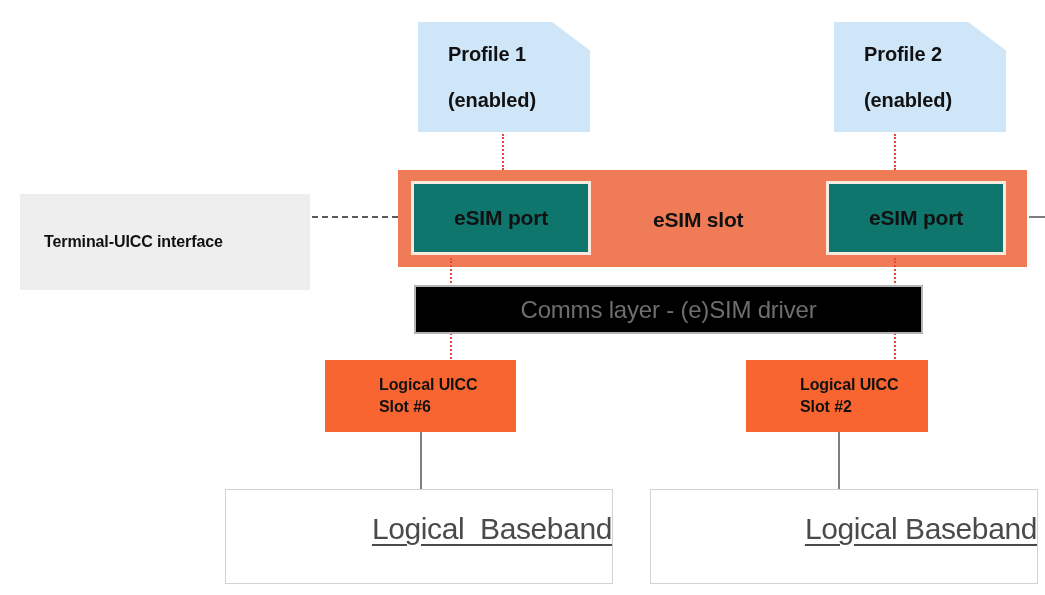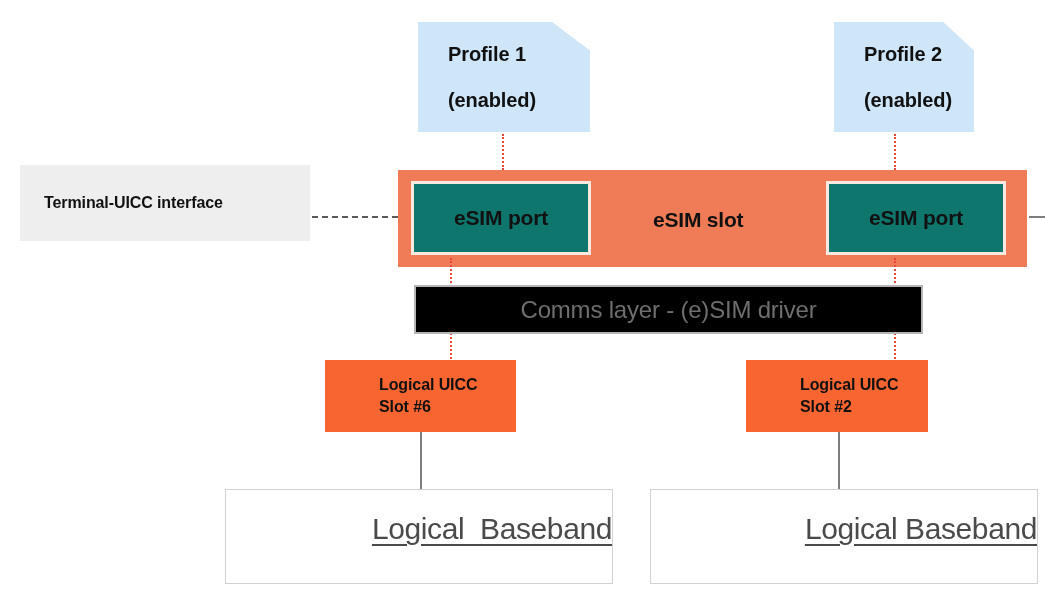--- a/index.html
+++ b/index.html
@@ -155,29 +155,29 @@
 </head>
 <body>
 
 <div id="canvas">
 
   <div class="node profile-card" style="left:418px; top:22px; width:172px; height:110px;">
     <span class="line">Profile 1</span>
     <span class="line">(enabled)</span>
   </div>
 
-  <div class="node profile-card" style="left:834px; top:22px; width:140px; height:110px;">
+  <div class="node profile-card" style="left:834px; top:22px; width:172px; height:110px;">
     <span class="line">Profile 2</span>
     <span class="line">(enabled)</span>
   </div>
 
   <div class="vline-dotted" style="left:502px; top:134px; height:36px;"></div>
   <div class="vline-dotted" style="left:894px; top:134px; height:36px;"></div>
 
-  <div class="node terminal-box" style="left:20px; top:165px; width:290px; height:76px;padding-left:24px;">
+  <div class="node terminal-box" style="left:20px; top:194px; width:290px; height:96px;padding-left:24px;">
     <span>Terminal-UICC interface</span>
   </div>
 
   <div class="hline-dashed" style="left:312px; top:216px; width:86px;"></div>
 
   <div class="node esim-slot" style="left:398px; top:170px; width:629px; height:97px;">
     <div class="esim-slot-label" style="left:255px; top:38px;">eSIM slot</div>
 
     <div class="esim-port" style="left:13px; top:11px; width:180px; height:74px;">
       <span>eSIM port</span>

